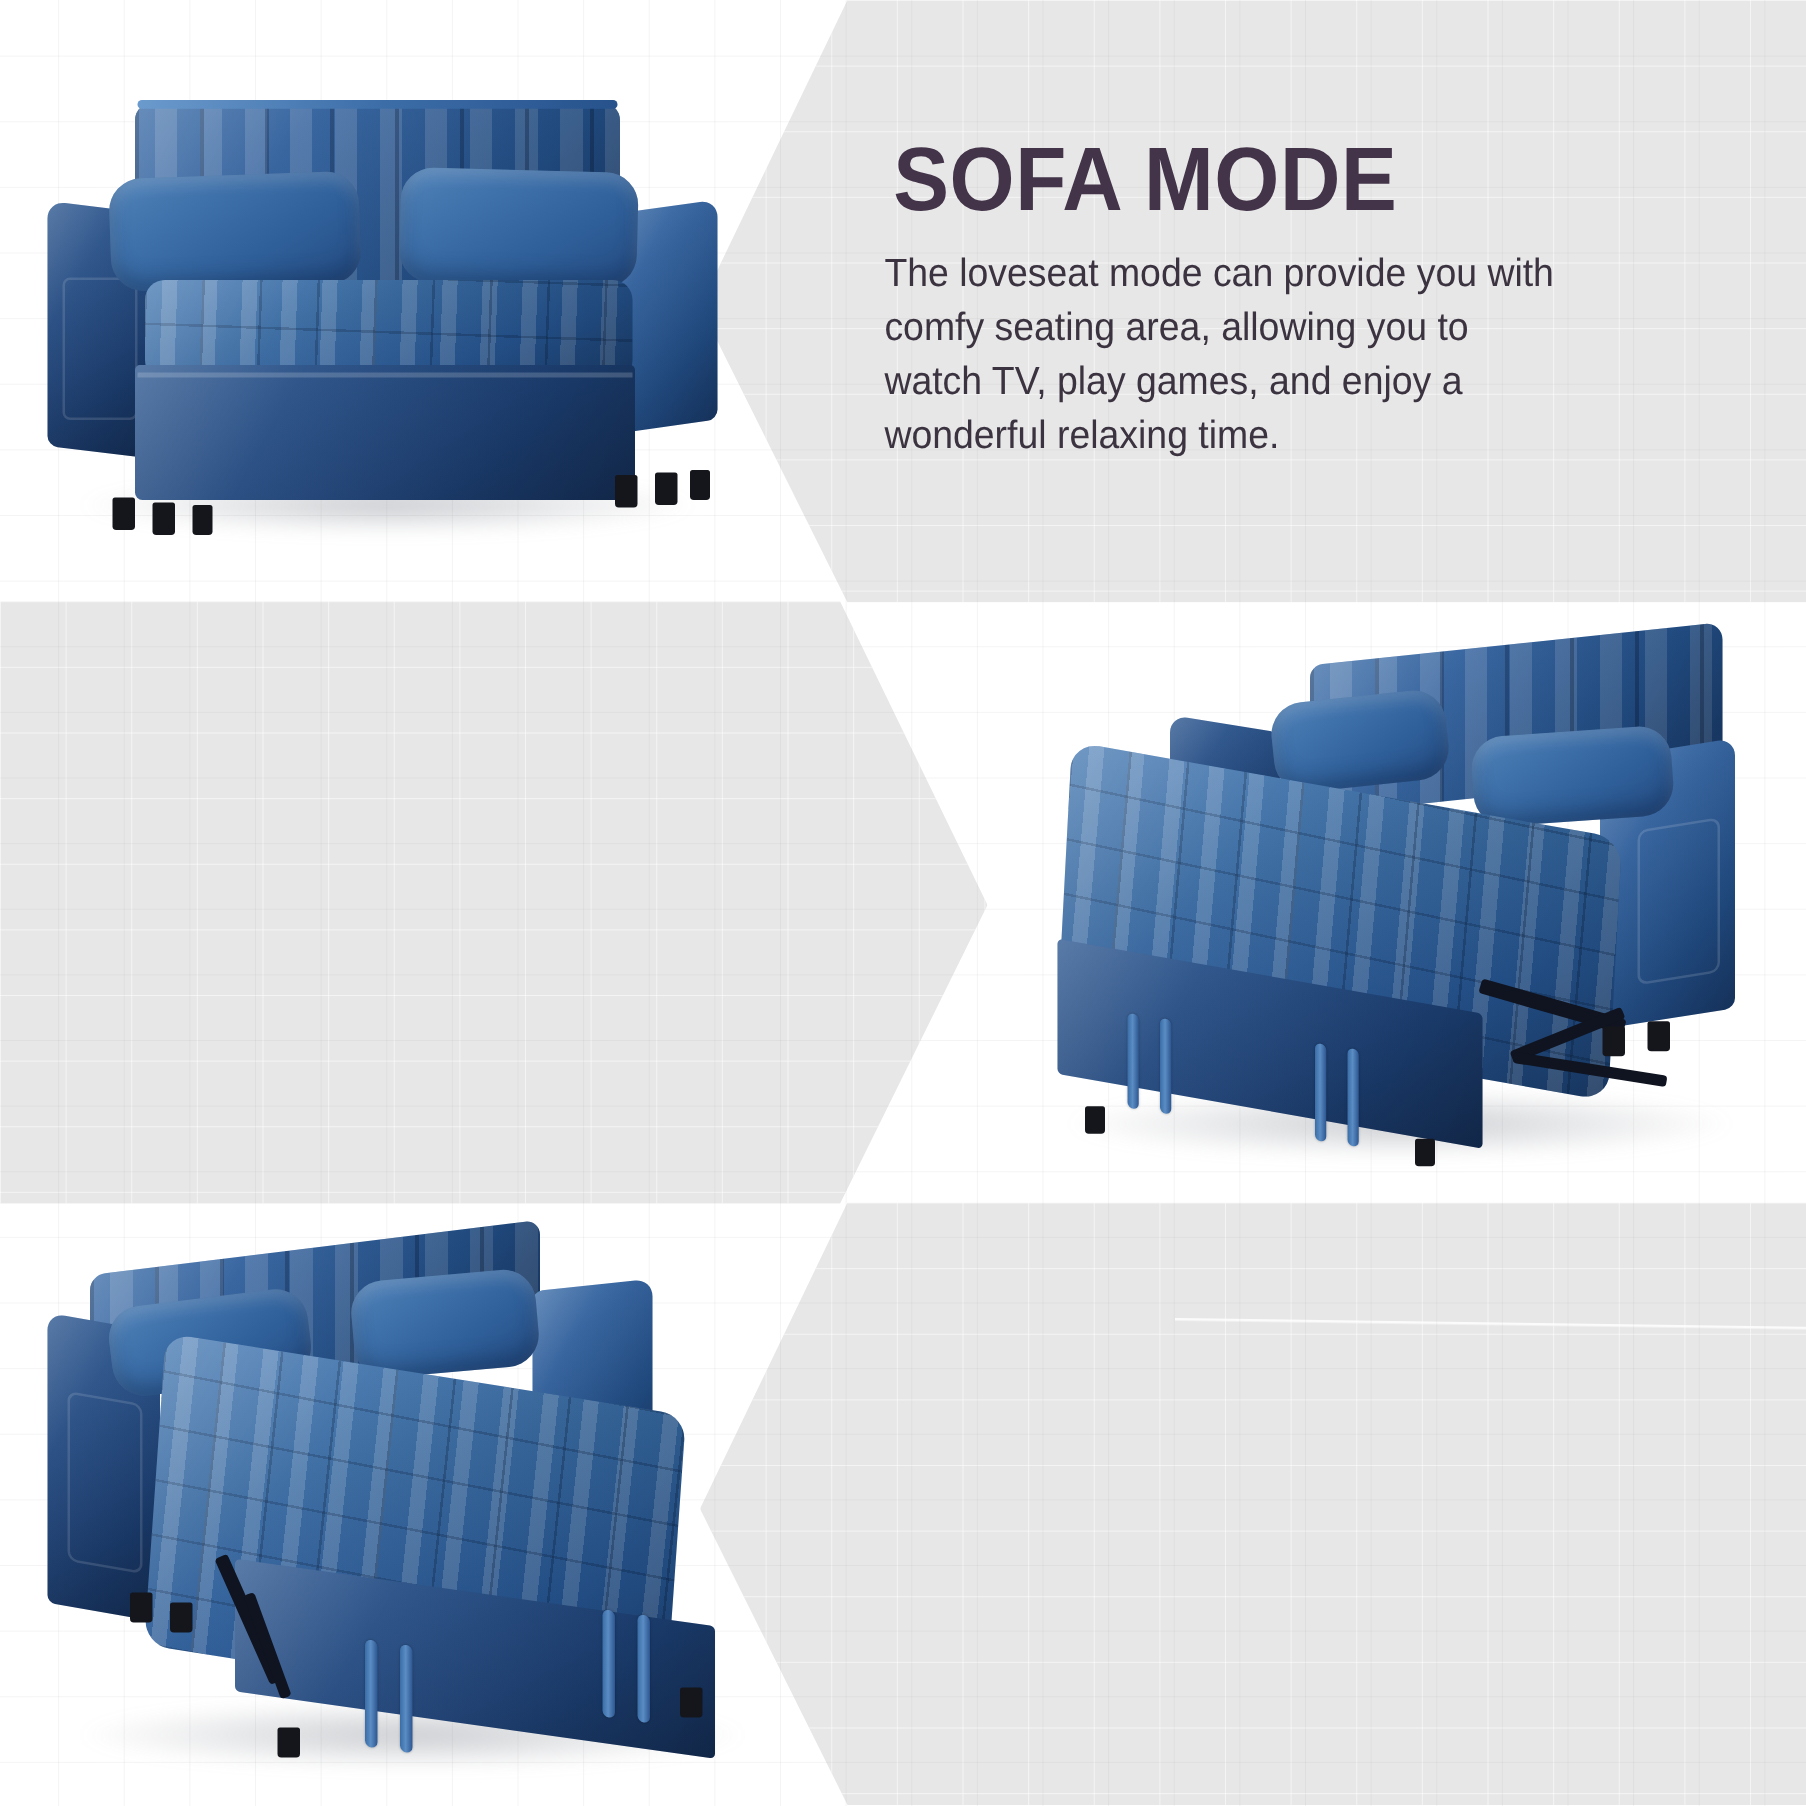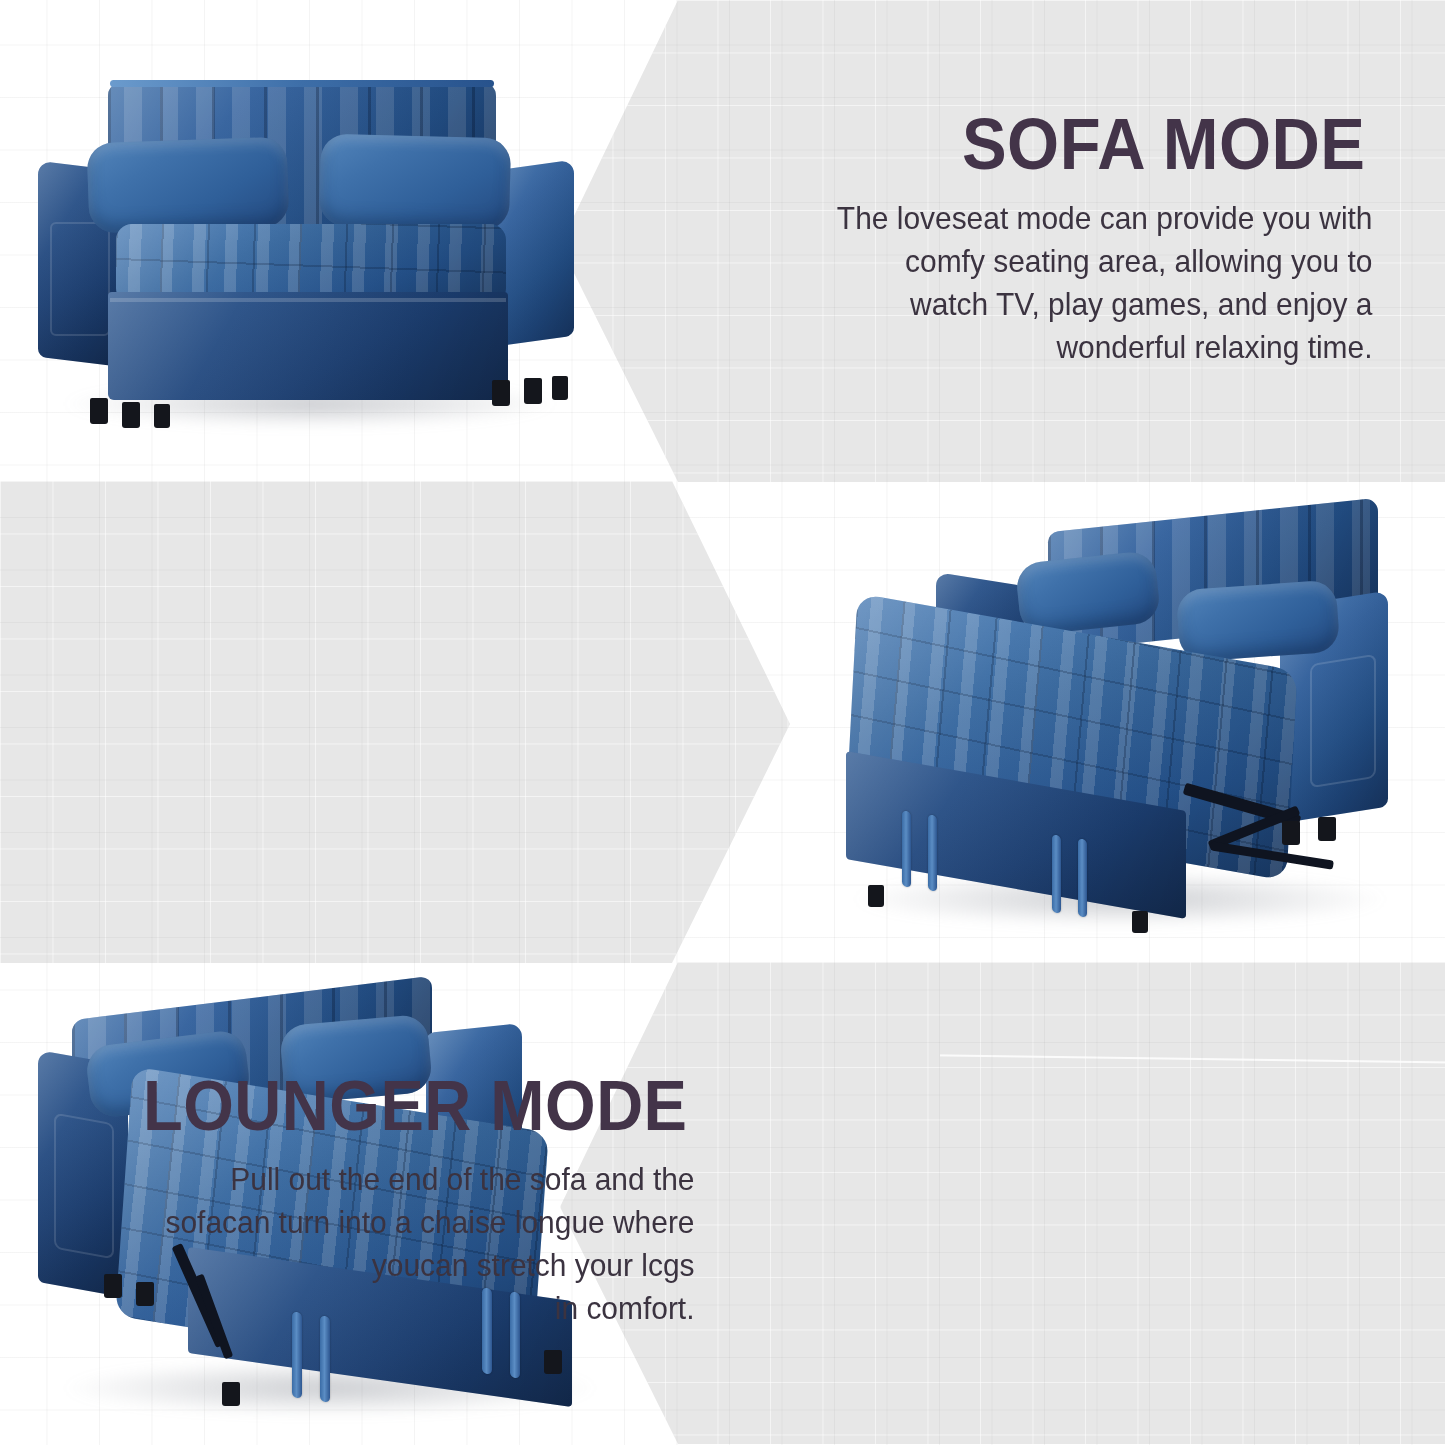--- a/index.html
+++ b/index.html
@@ -44,21 +44,21 @@
       linear-gradient(to right, rgba(255,255,255,.55) 1px, transparent 1px),
       linear-gradient(to bottom, rgba(255,255,255,.55) 1px, transparent 1px);
     background-size:52.5px 52.5px;
   }
   .streak{
     position:absolute;height:2px;background:rgba(255,255,255,.85);
     transform:rotate(.8deg);filter:blur(.4px);
   }
 
   
-  .txt{position:absolute;z-index:6;text-align:right;}
+  .txt{position:absolute;z-index:6;text-align:left;}
   .txt h2{
     margin:0;
     font-weight:bold;
     color:#433449;
     letter-spacing:.5px;
     line-height:1.02;
     font-size:72px;
     transform:scaleX(.93);
   }
   .txt p{
@@ -225,29 +225,20 @@
       <div class="rail" style="left:372px;top:300px;width:120px;height:12px;transform:rotate(16deg);"></div>
       <div class="rail" style="left:396px;top:324px;width:96px;height:10px;transform:rotate(-22deg);"></div>
       <div class="rail" style="left:400px;top:352px;width:124px;height:9px;transform:rotate(9deg);"></div>
 
       <div class="foot" style="left:58px;top:386px;width:16px;height:22px;"></div>
       <div class="foot" style="left:322px;top:412px;width:16px;height:22px;"></div>
       <div class="foot" style="left:472px;top:322px;width:18px;height:24px;"></div>
       <div class="foot" style="left:508px;top:318px;width:18px;height:24px;"></div>
     </div>
 
-    <div class="txt t2">
-      <h2>LOUNGER MODE</h2>
-      <p>
-        <span>Pull out the end of the sofa and the</span><br>
-        <span>sofacan turn into a chaise longue where</span><br>
-        <span>youcan stretch your lcgs</span><br>
-        <span>in comfort.</span>
-      </p>
-    </div>
   </div>
 
   <div class="row r3">
 
     <div class="panel panel-right">
       <div class="pgrid"></div>
       <div class="streak" style="left:380px;top:96px;width:520px;"></div>
     </div>
 
     <div class="sofa" style="left:20px;top:20px;width:620px;height:450px;">

